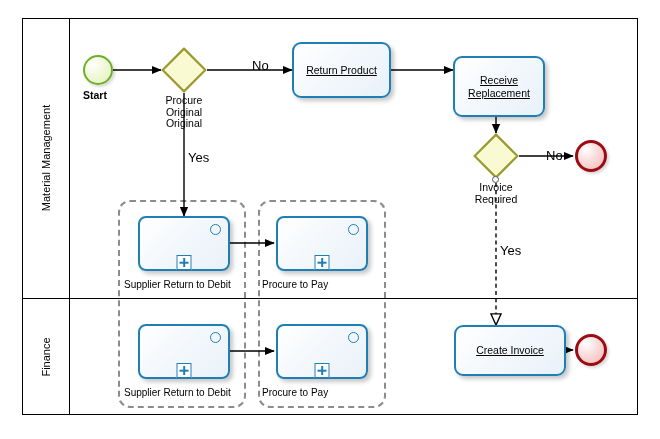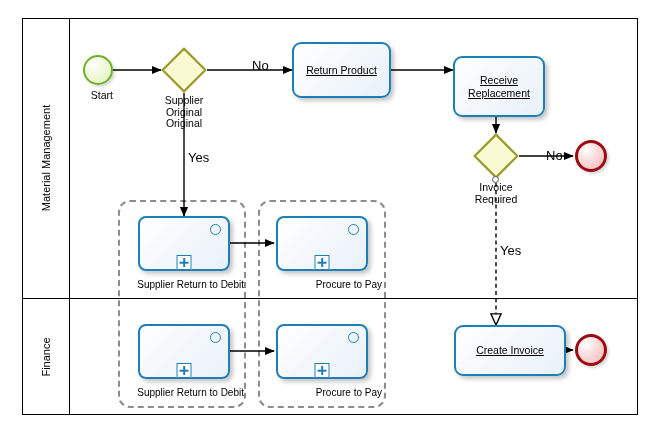--- a/index.html
+++ b/index.html
@@ -35,31 +35,31 @@
            box-shadow:3px 3px 4px rgba(0,0,0,0.22);}
   .sp-circle{position:absolute;right:7px;top:6px;width:11px;height:11px;
              border:1.8px solid #1f7fb5;border-radius:50%;box-sizing:border-box;
              background:transparent;}
   .sp-plus{position:absolute;left:50%;bottom:-1px;transform:translateX(-50%);
            width:15px;height:15px;border:1.6px solid #1f7fb5;box-sizing:border-box;
            background:#ffffff;}
   .sp-plus::before,.sp-plus::after{content:"";position:absolute;background:#1f7fb5;}
   .sp-plus::before{left:50%;top:2px;width:2.6px;height:8.5px;transform:translateX(-50%);}
   .sp-plus::after{top:50%;left:2px;height:2.6px;width:8.5px;transform:translateY(-50%);}
-  .sp-label{position:absolute;text-align:right;font-size:10px;color:#000;white-space:nowrap;}
+  .sp-label{position:absolute;text-align:left;font-size:10px;color:#000;white-space:nowrap;}
 
   
   .ev{position:absolute;border-radius:50%;box-sizing:border-box;}
   .ev-start{border:2.4px solid #6cb02a;
             background:radial-gradient(circle at 32% 28%,#ffffff 0%,#f2f8d9 45%,#e2efbe 100%);
             box-shadow:2px 2px 3px rgba(0,0,0,0.16);}
   .ev-end{border:3.6px solid #9c0b12;
           background:radial-gradient(circle at 32% 28%,#ffffff 0%,#fbdede 40%,#f3b7b7 100%);
           box-shadow:2px 2px 3px rgba(0,0,0,0.16);}
-  .ev-label{position:absolute;font-size:10.5px;color:#000;white-space:nowrap;text-align:right;}
+  .ev-label{position:absolute;font-size:10.5px;color:#000;white-space:nowrap;text-align:left;font-weight:bold;}
 
   
   .gw{position:absolute;}
   .gw-label{position:absolute;font-size:10.5px;color:#000;text-align:center;
             line-height:1.1;white-space:nowrap;}
   .gw-dot{position:absolute;width:7px;height:7px;border:1.3px solid #555;
           border-radius:50%;background:#fff;box-sizing:border-box;}
 
   
   svg.flows{position:absolute;left:0;top:0;width:660px;height:439px;
@@ -124,21 +124,21 @@
 
   <div class="ev ev-start" style="left:83px;top:55px;width:30px;height:30px;"></div>
   <div class="ev-label" style="left:83px;top:89px;width:30px;">Start</div>
 
   <div class="gw" style="left:161px;top:47px;width:46px;height:46px;">
     <svg width="46" height="46" viewBox="0 0 46 46">
       <polygon points="23,1.6 44.4,23 23,44.4 1.6,23" fill="#fafad2" stroke="#9a9a2e" stroke-width="2.2" stroke-linejoin="round"></polygon>
     </svg>
   </div>
   <div class="gw-label" style="left:139px;top:95px;width:90px;">
-    <div>Supplier</div>
+    <div>Procure</div>
     <div>Original</div>
     <div>Original</div>
   </div>
 
   <div class="task" style="left:292px;top:42px;width:99px;height:56px;">
     <span>Return Product</span>
   </div>
 
   <div class="task" style="left:453px;top:42px;width:92px;height:61px;margin-top:14px;">
     <span>

